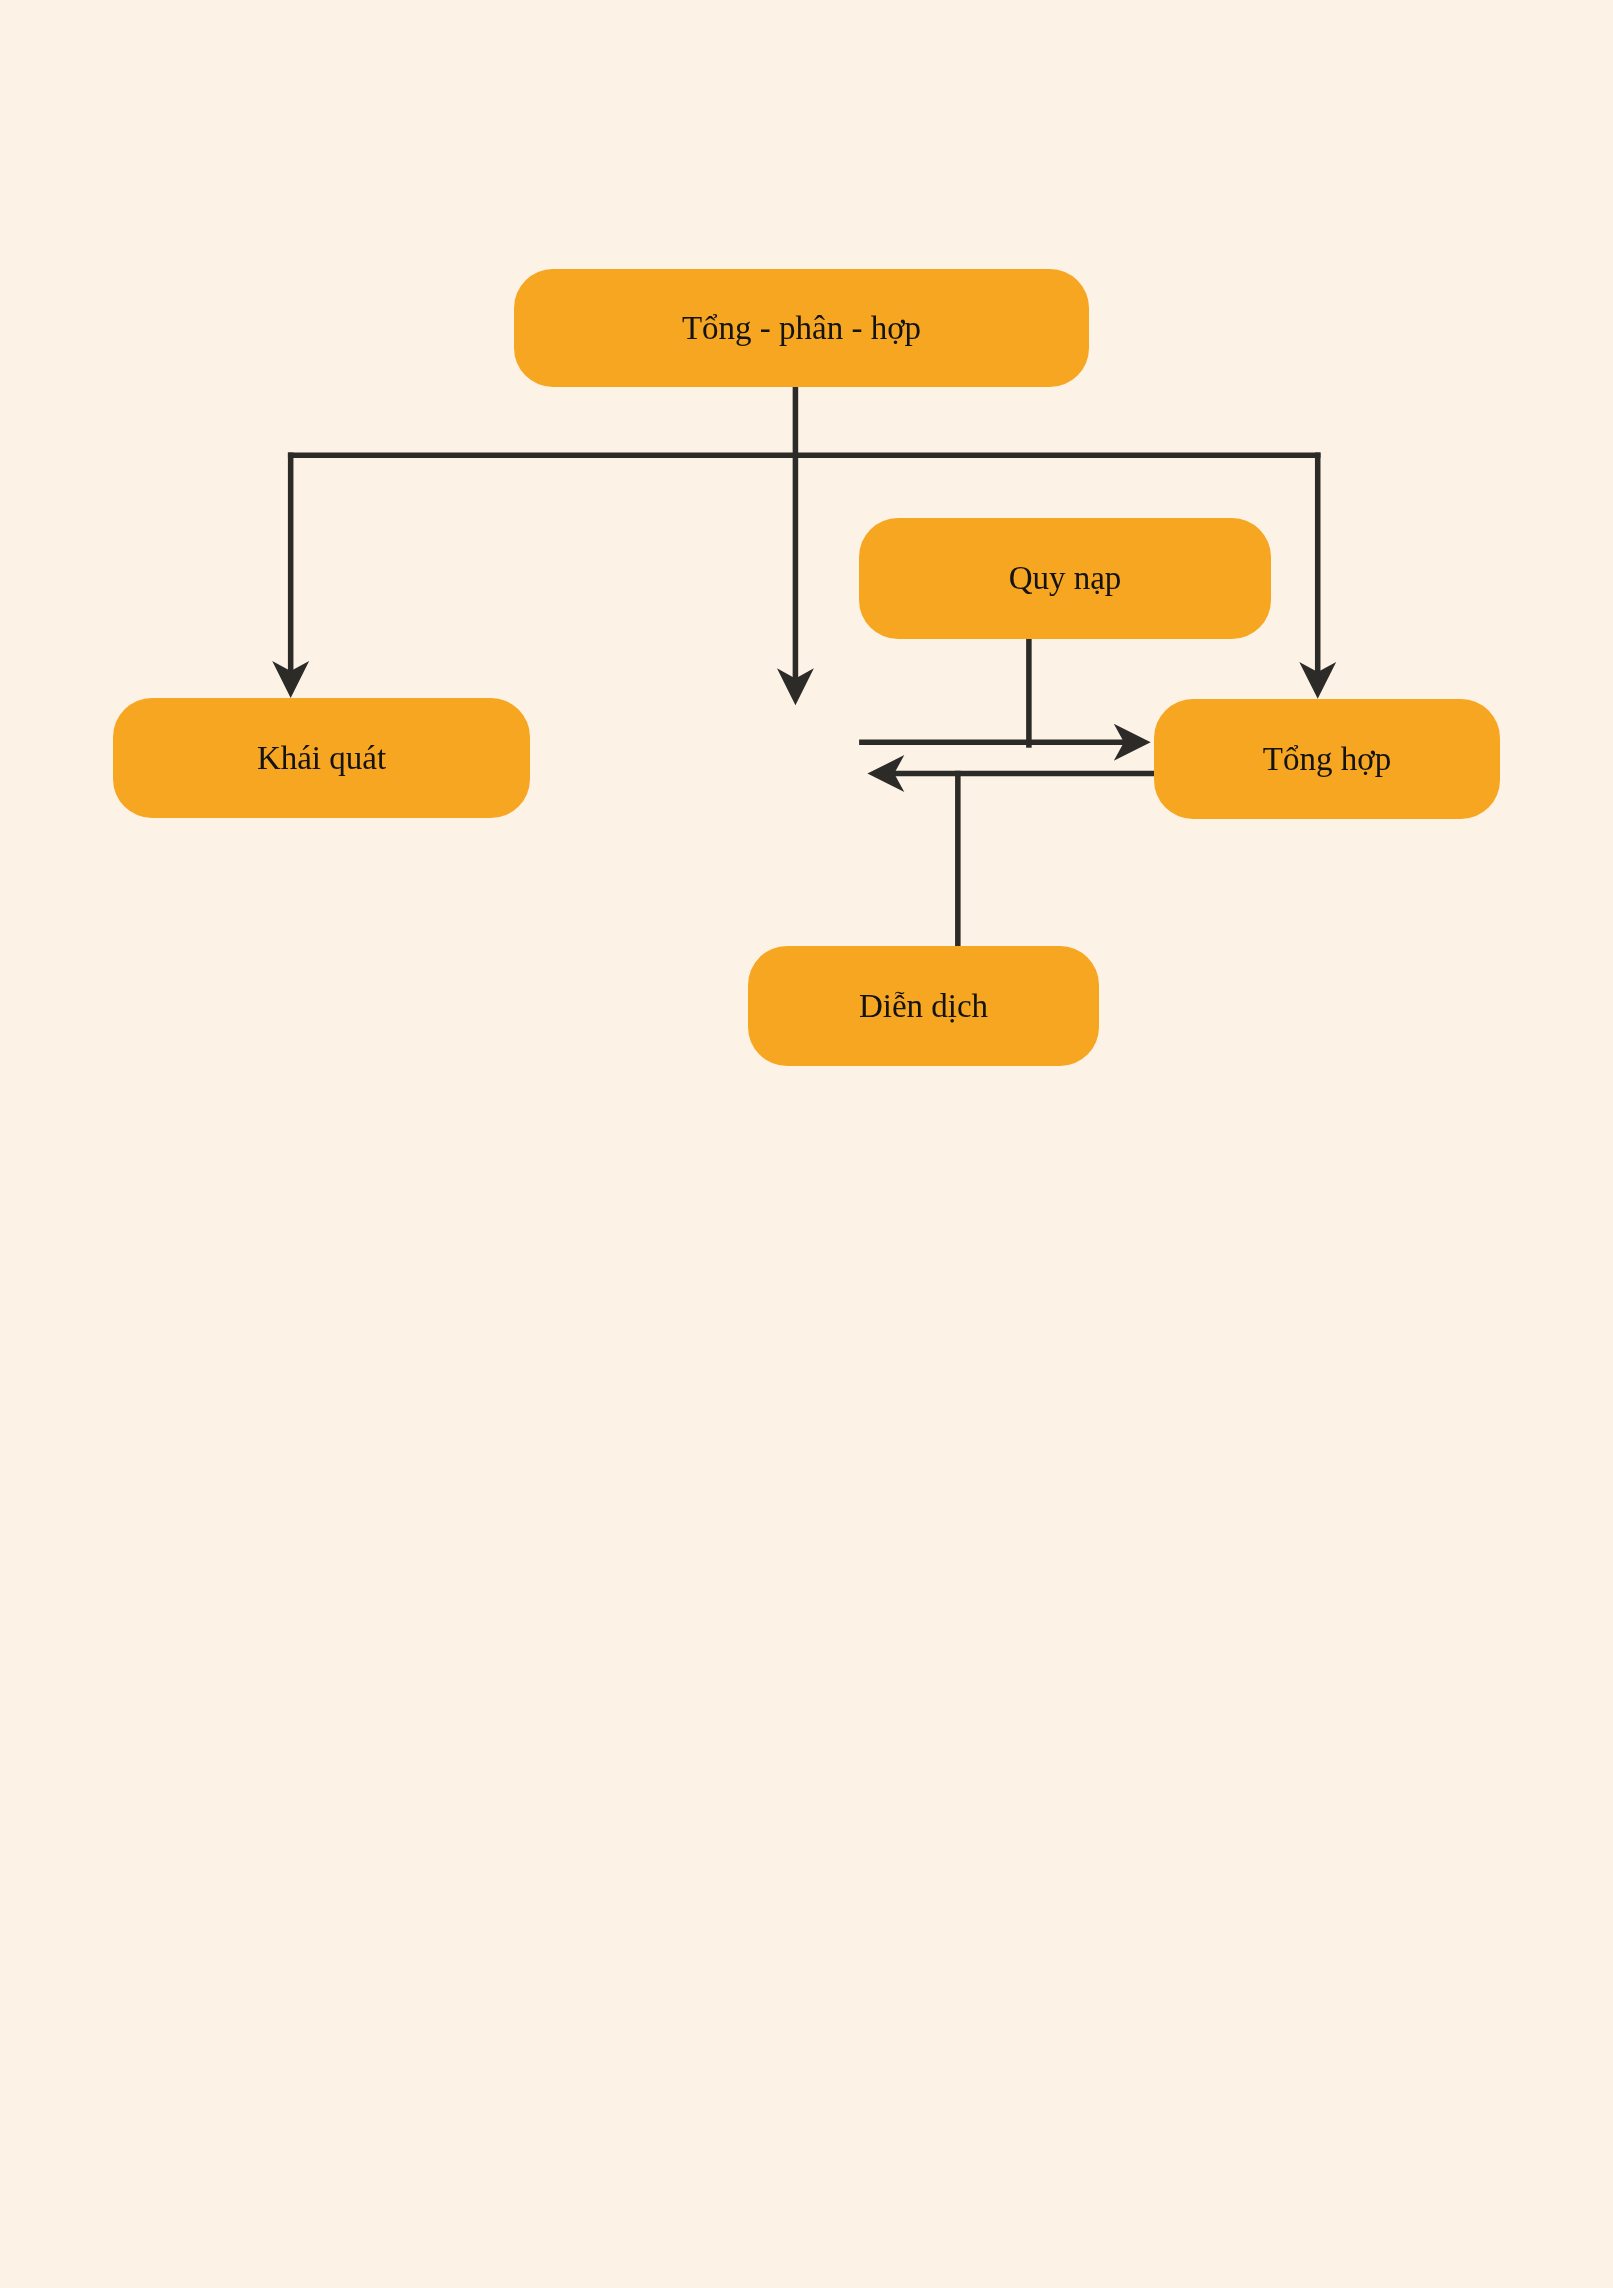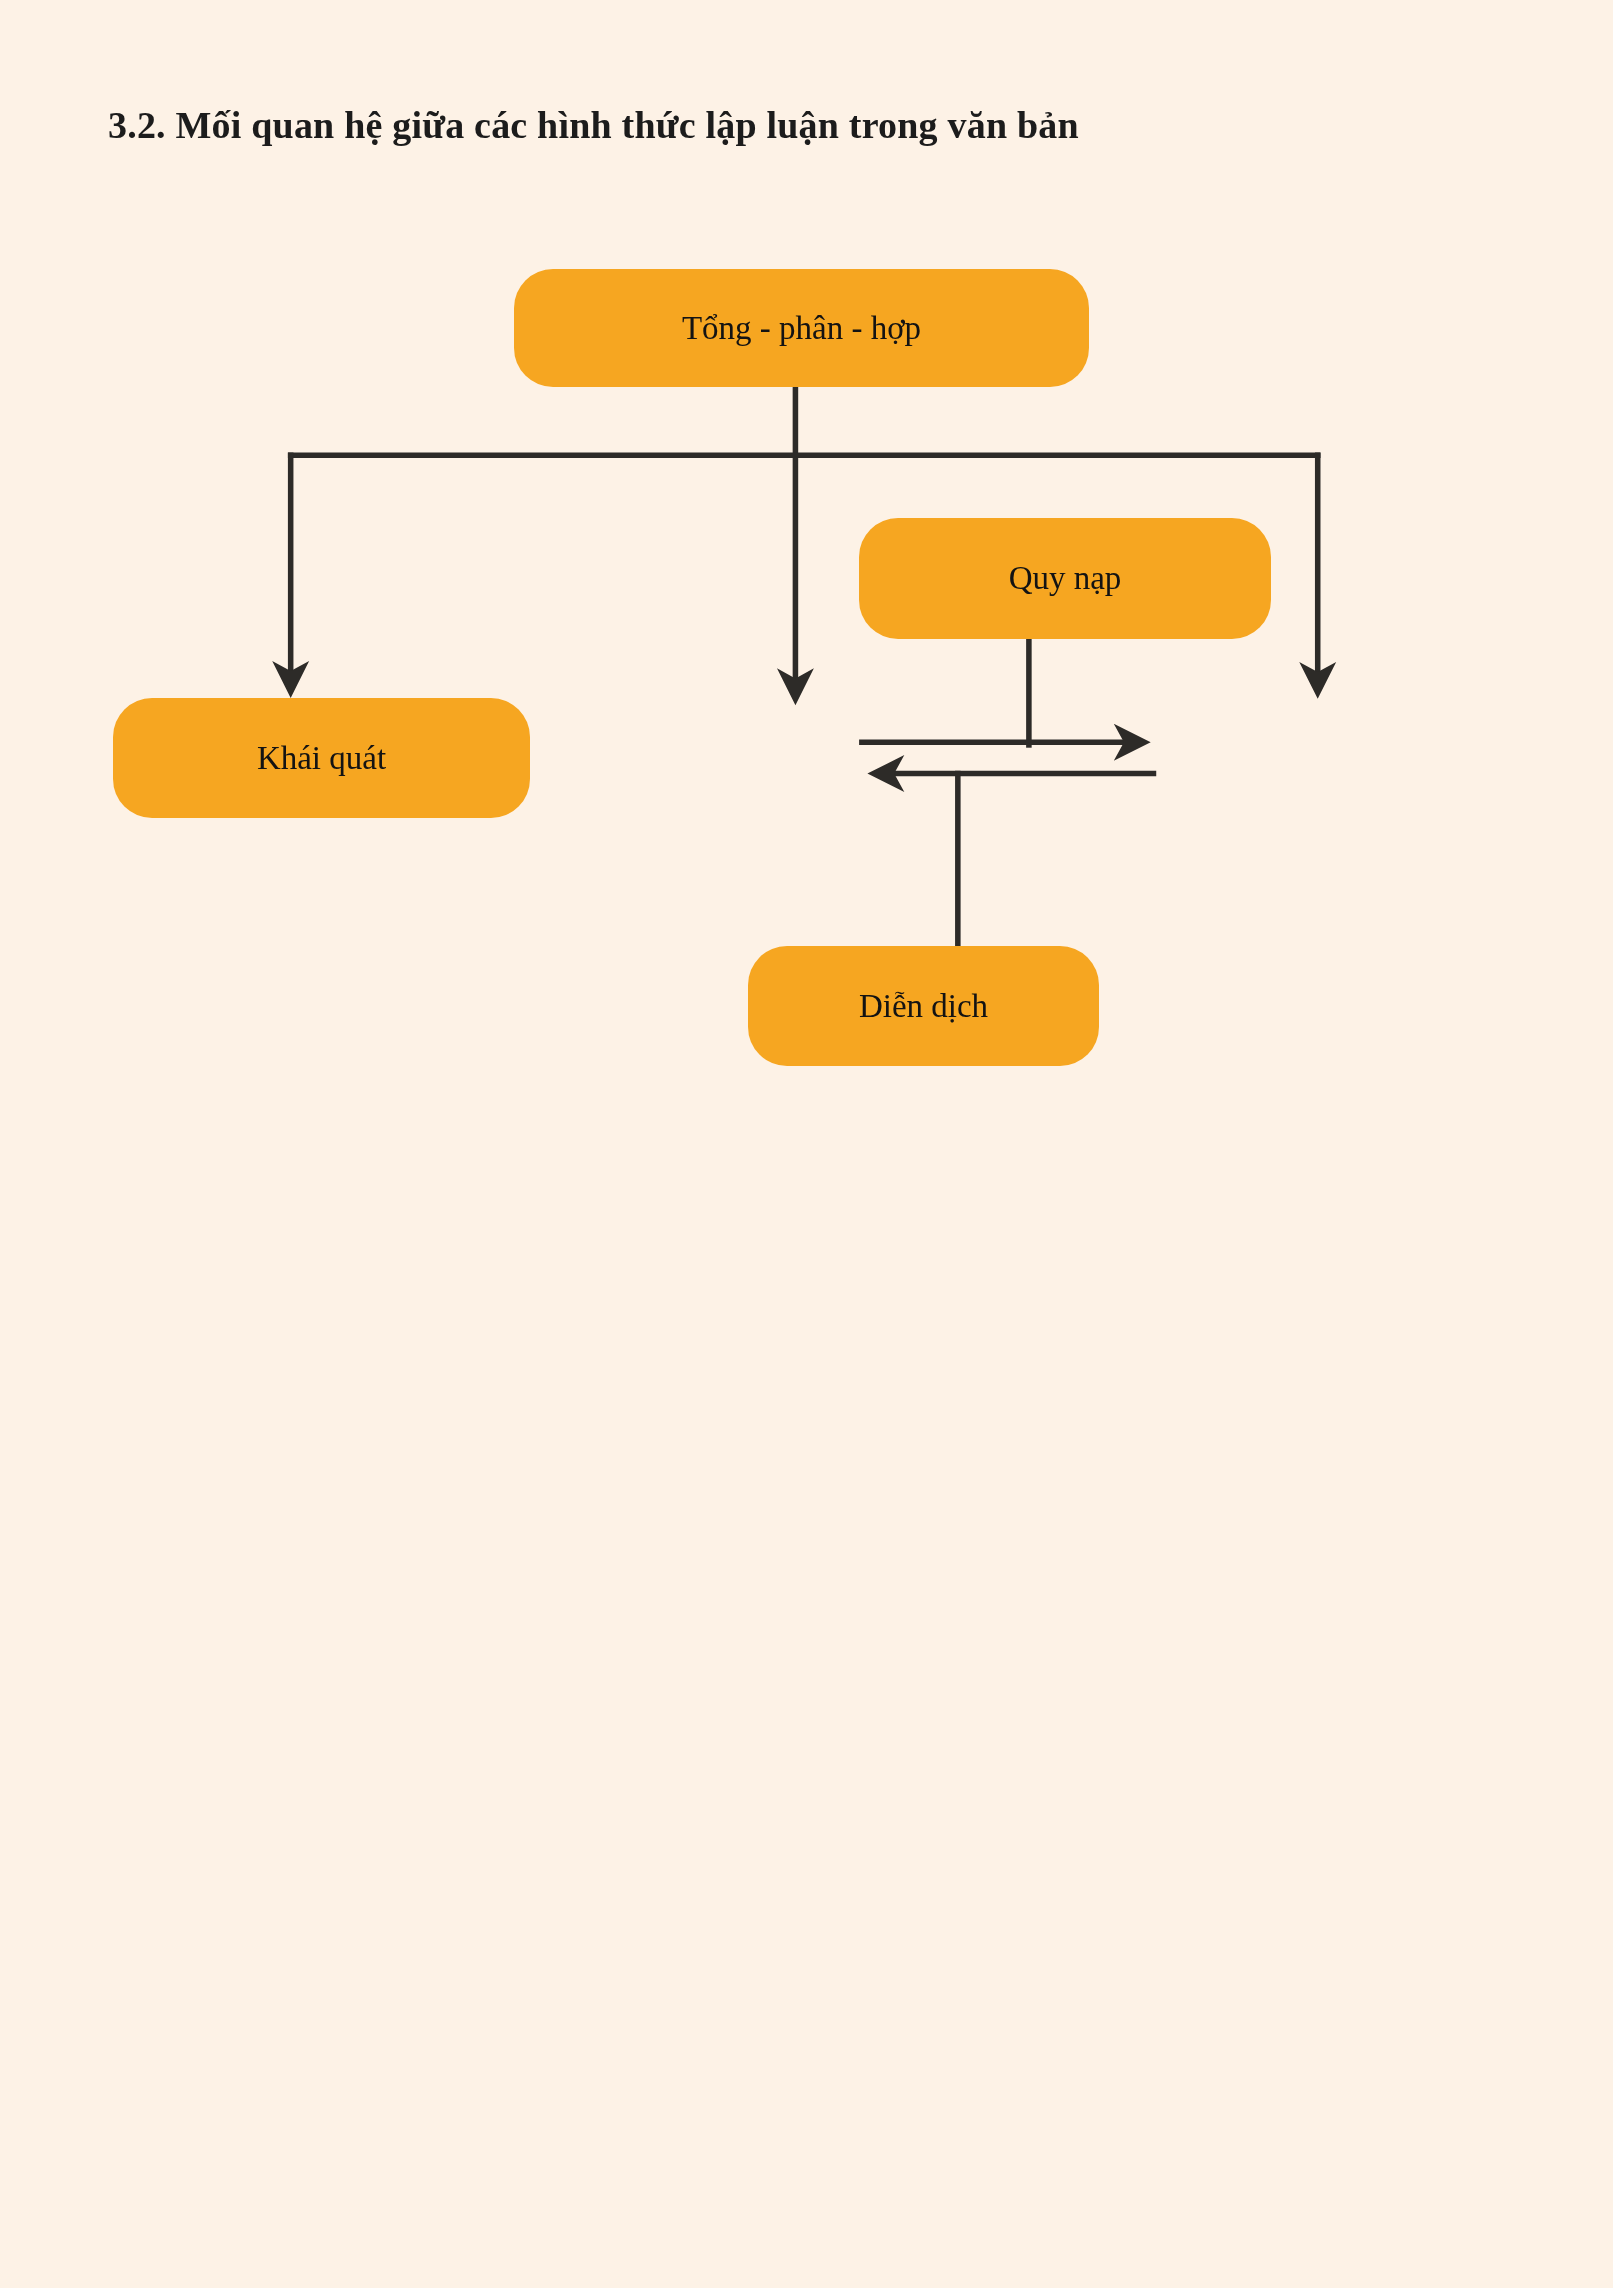--- a/index.html
+++ b/index.html
@@ -64,21 +64,20 @@
   .n-khai-quat{left:113px;top:698px;width:417px;height:120px;}
   .n-chi-tiet{left:513px;top:705px;width:349px;height:124px;}
   .n-tong-hop{left:1154px;top:699px;width:346px;height:120px;}
   .n-dien-dich{left:748px;top:946px;width:351px;height:120px;}
 </style>
 </head>
 <body>
 
 <div class="page">
 
-  <h1 class="page-title">3.2. Mối quan hệ giữa các hình thức lập luận trong văn bản</h1>
 
   <svg class="connector" viewBox="0 0 1748 2480" xmlns="http://www.w3.org/2000/svg">
 
     <path d="M862,420 V735"></path>
 
     <path d="M315,493 H1428"></path>
 
     <path d="M315,493 V727"></path>
 
     <path d="M1428,493 V728"></path>
@@ -106,19 +105,22 @@
 
   <div class="node n-quy-nap">
     <span>Quy nạp</span>
   </div>
 
   <div class="node n-khai-quat">
     <span>Khái quát</span>
   </div>
 
 
+  <div class="node n-tong-hop">
+    <span>Tổng hợp</span>
+  </div>
 
   <div class="node n-dien-dich">
     <span>Diễn dịch</span>
   </div>
 
 </div>
 
 
 </body></html>

